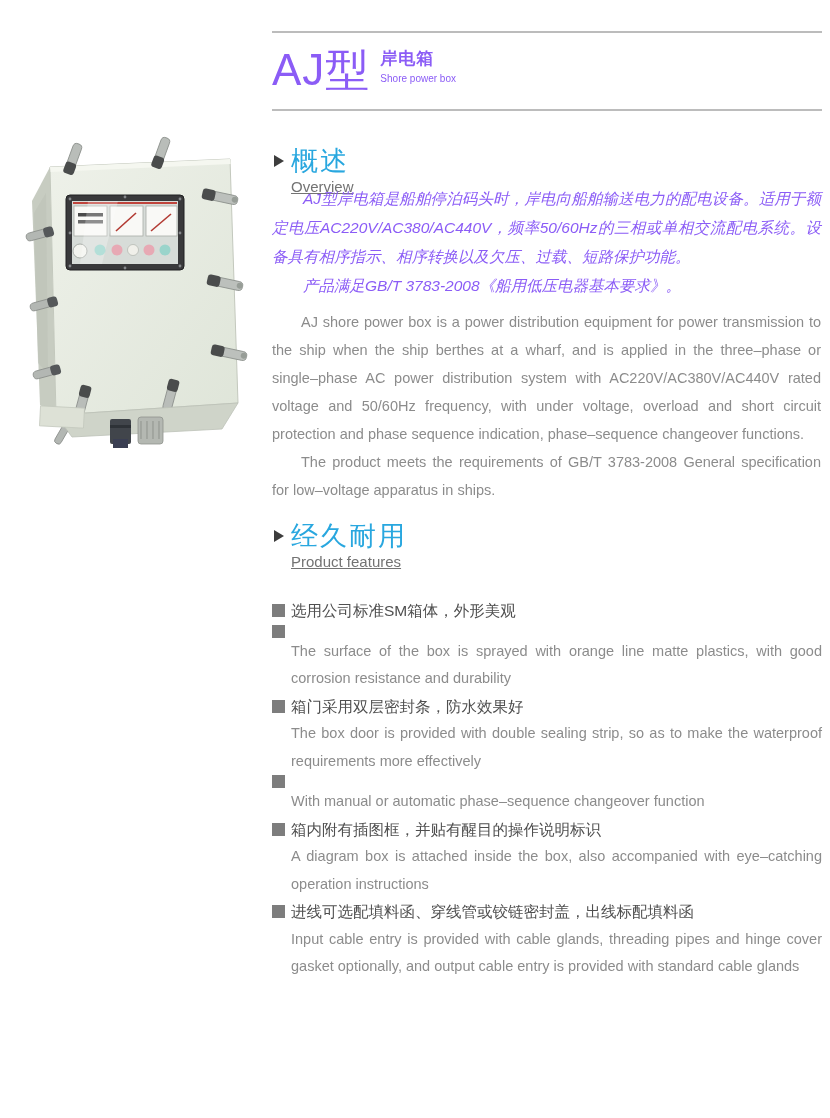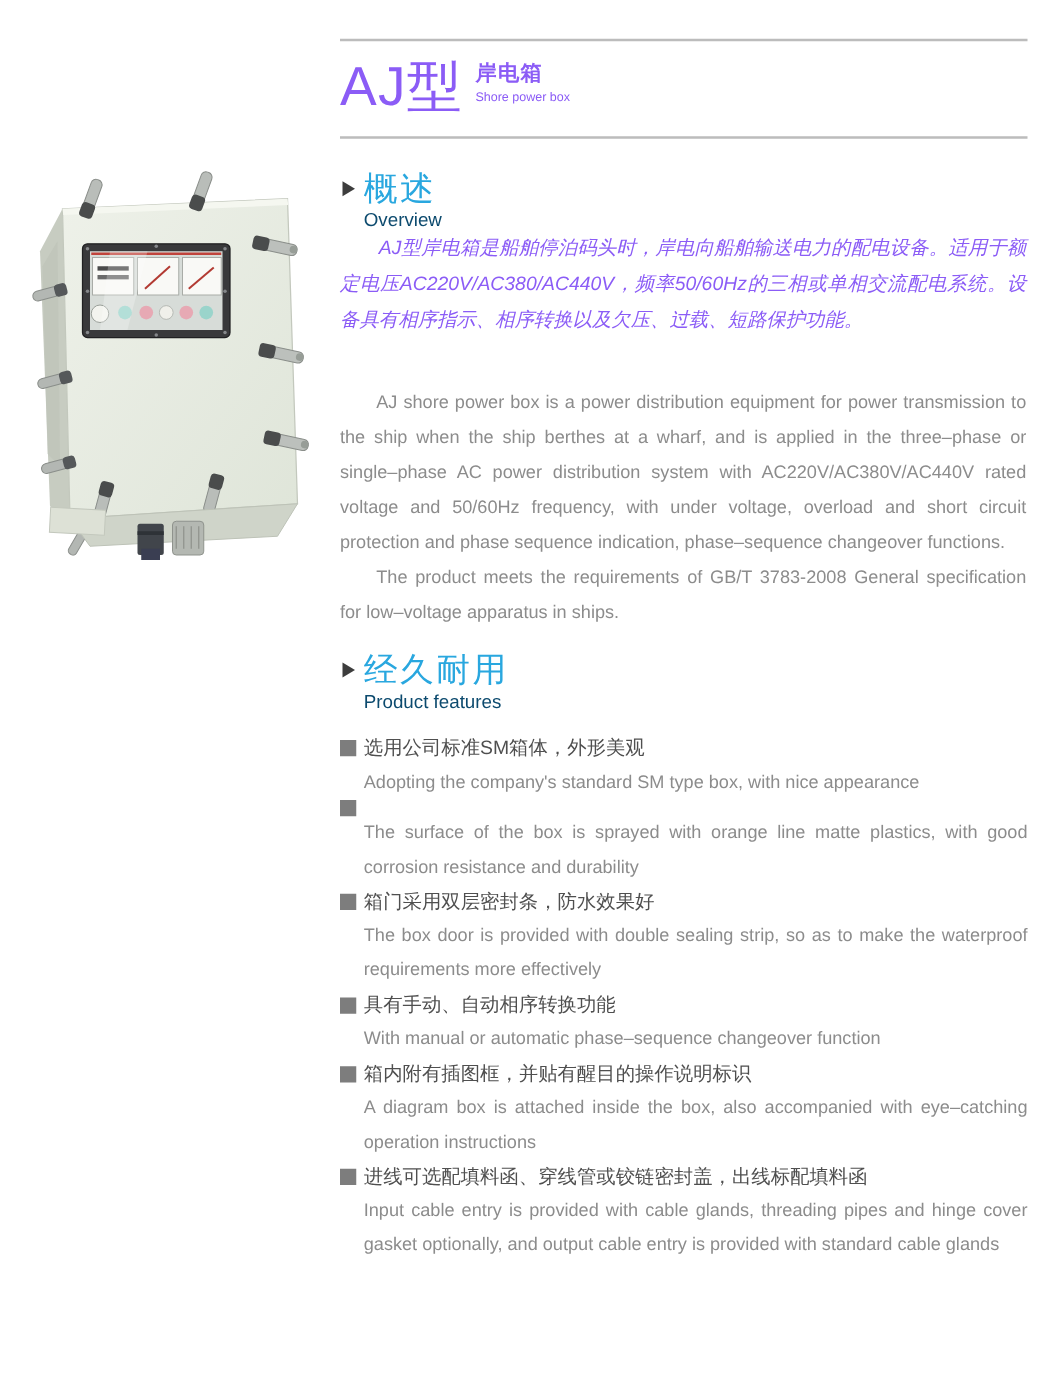--- a/index.html
+++ b/index.html
@@ -16,34 +16,34 @@
   .brand-model{font-size:44px;line-height:48px;font-weight:300;letter-spacing:1px;}
   .brand-sub{margin:3px 12px 0 10px;display:flex;flex-direction:column;}
   .brand-sub-cn{font-size:17px;font-weight:bold;letter-spacing:1px;line-height:20px;}
   .brand-sub-en{font-size:10px;line-height:19px;}
 
   
   .section-head{position:absolute;left:272px;}
   .sec-marker{position:absolute;left:2px;top:9px;width:0;height:0;
     border-left:10px solid #3d3d3d;border-top:6px solid transparent;border-bottom:6px solid transparent;}
   .sec-cn{margin-left:19px;font-size:27px;line-height:30px;color:#29a7df;letter-spacing:2px;}
-  .sec-en{margin-left:19px;font-size:15px;line-height:18px;color:#0c4a6e;margin-top:2px;}
-  #overview-head{top:136px;}
+  .sec-en{margin-left:19px;font-size:15px;line-height:18px;color:#737373;margin-top:2px;text-decoration:underline;}
+  #overview-head{top:146px;}
   #features-head{top:521px;}
 
   
   .cn-body{position:absolute;left:272px;top:184px;width:549px;font-size:15.5px;line-height:29px;
     color:#8b5cf6;text-align:justify;font-style:italic;}
   .cn-body p{margin:0;text-indent:2em;}
   .en-body{position:absolute;left:272px;top:308px;width:549px;font-size:14.5px;line-height:28px;
     color:#8c8c8c;text-align:justify;}
   .en-body p{margin:0;text-indent:2em;}
 
   
-  .features{position:absolute;left:272px;top:585px;width:550px;}
+  .features{position:absolute;left:272px;top:597px;width:550px;}
   .feat-cn{display:flex;align-items:center;font-size:15.5px;line-height:27.5px;color:#4f4f4f;}
   .sq{flex:none;width:13px;height:13px;background:#7d7d7d;margin-right:6px;}
   .feat-en{margin-left:19px;font-size:14.5px;line-height:27.5px;color:#8c8c8c;text-align:justify;}
 
   .photo{position:absolute;left:10px;top:133px;width:248px;height:330px;}
 </style>
 </head>
 <body>
 
 <div class="page">
@@ -180,57 +180,56 @@
   </svg>
 
   <div class="section-head" id="overview-head">
     <span class="sec-marker"></span>
     <div class="sec-cn">概述</div>
     <div class="sec-en">Overview</div>
   </div>
 
   <div class="cn-body">
       <p>AJ型岸电箱是船舶停泊码头时，岸电向船舶输送电力的配电设备。适用于额定电压AC220V/AC380/AC440V，频率50/60Hz的三相或单相交流配电系统。设备具有相序指示、相序转换以及欠压、过载、短路保护功能。</p>
+      <p>产品满足GB/T 3783-2008《船用低压电器基本要求》。</p>
     </div>
   <div class="en-body">
       <p>AJ shore power box is a power distribution equipment for power transmission to the ship when the ship berthes at a wharf, and is applied in the three–phase or single–phase AC power distribution system with AC220V/AC380V/AC440V rated voltage and 50/60Hz frequency, with under voltage, overload and short circuit protection and phase sequence indication, phase–sequence changeover functions.</p>
       <p>The product meets the requirements of GB/T 3783-2008 General specification for low–voltage apparatus in ships.</p>
     </div>
 
   <div class="section-head" id="features-head">
     <span class="sec-marker"></span>
     <div class="sec-cn">经久耐用</div>
     <div class="sec-en">Product features</div>
   </div>
 
   <div class="features">
       <div>
         <div class="feat-cn">
           <span class="sq"></span>
           <span>选用公司标准SM箱体，外形美观</span>
         </div>
-        <div class="feat-en">Adopting the company's standard SM type box, with nice appearance</div>
       </div>
       <div>
         <div class="feat-cn">
           <span class="sq"></span>
         </div>
         <div class="feat-en">The surface of the box is sprayed with orange line matte plastics, with good corrosion resistance and durability</div>
       </div>
       <div>
         <div class="feat-cn">
           <span class="sq"></span>
           <span>箱门采用双层密封条，防水效果好</span>
         </div>
         <div class="feat-en">The box door is provided with double sealing strip, so as to make the waterproof requirements more effectively</div>
       </div>
       <div>
         <div class="feat-cn">
           <span class="sq"></span>
-          <span>具有手动、自动相序转换功能</span>
         </div>
         <div class="feat-en">With manual or automatic phase–sequence changeover function</div>
       </div>
       <div>
         <div class="feat-cn">
           <span class="sq"></span>
           <span>箱内附有插图框，并贴有醒目的操作说明标识</span>
         </div>
         <div class="feat-en">A diagram box is attached inside the box, also accompanied with eye–catching operation instructions</div>
       </div>

